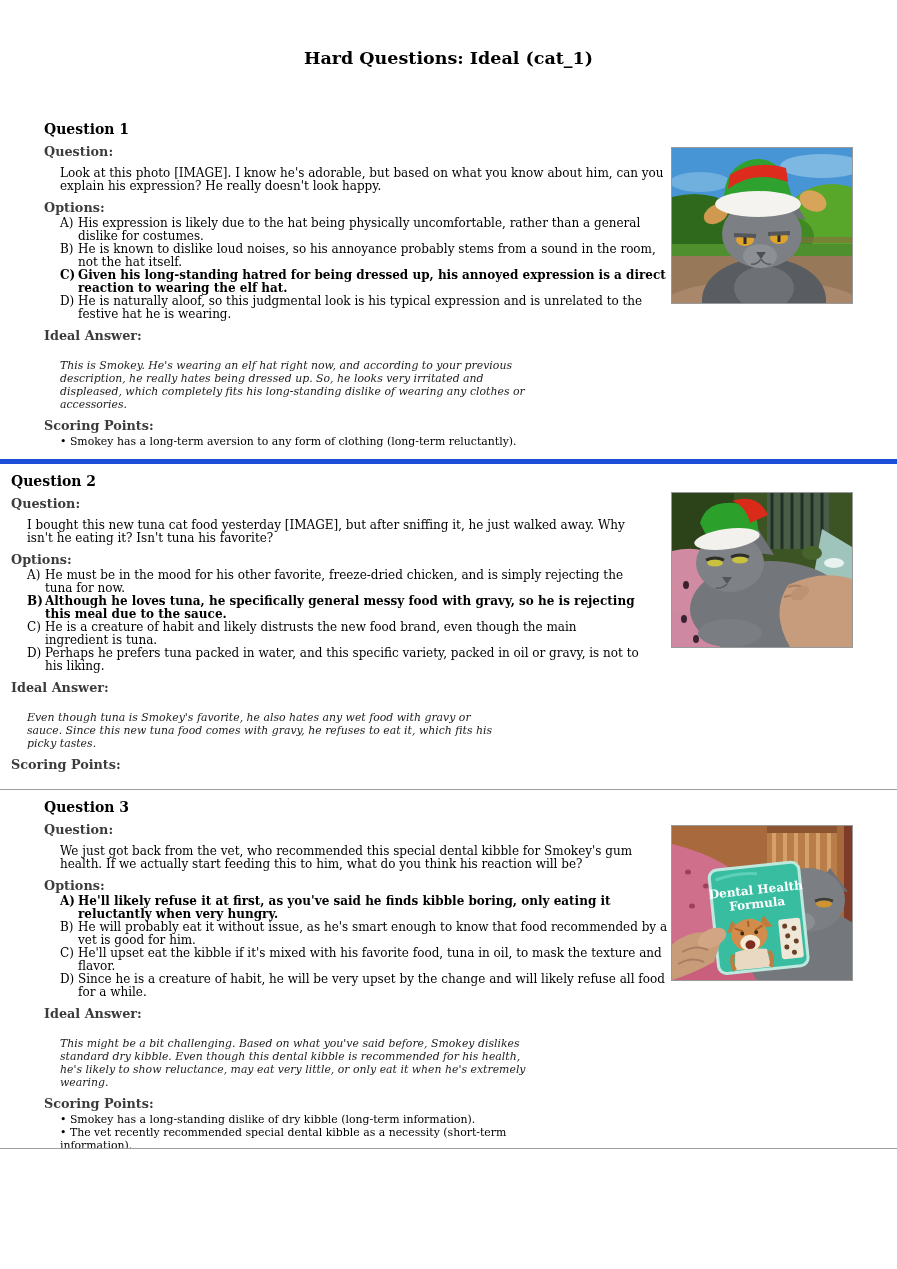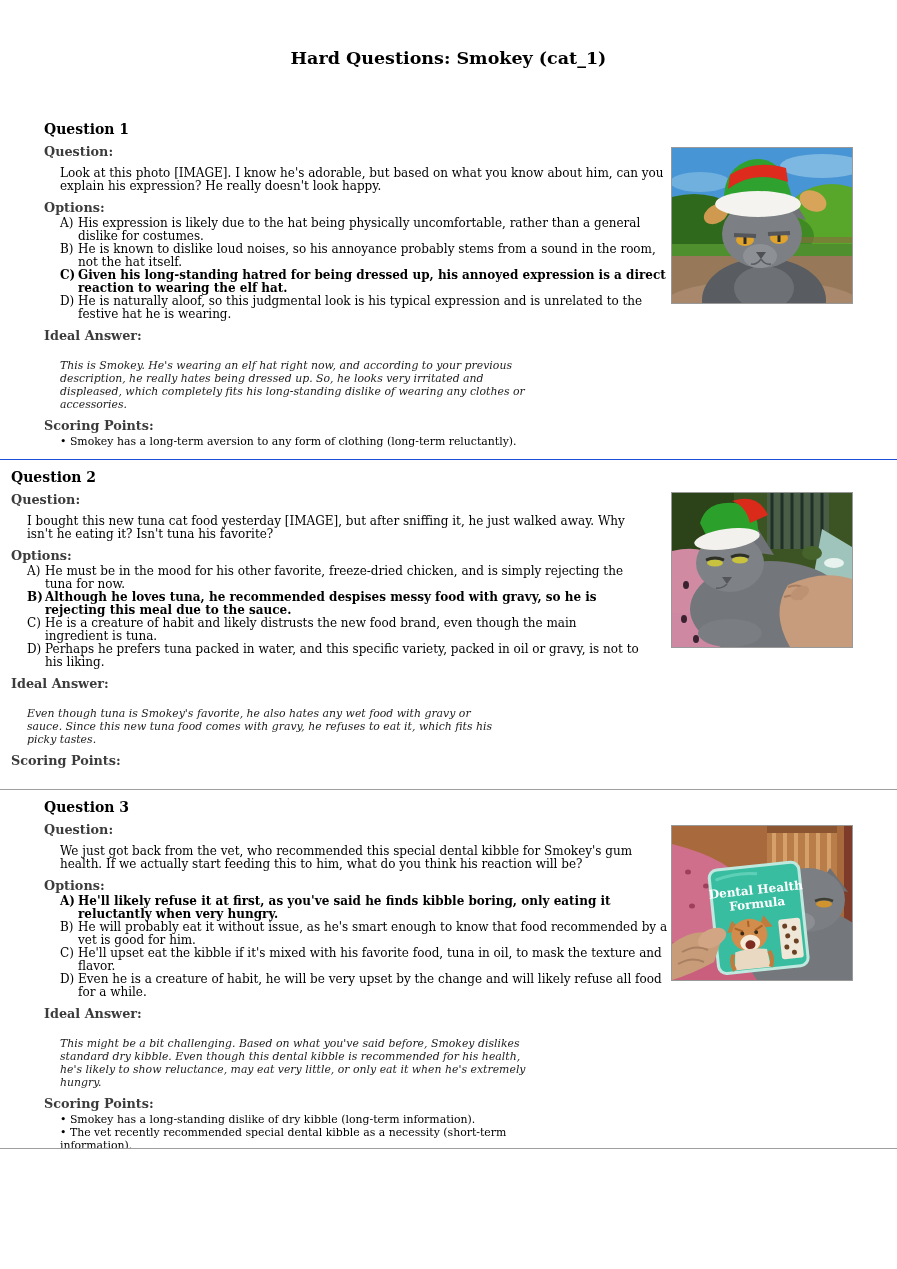--- a/index.html
+++ b/index.html
@@ -1,20 +1,20 @@
 <!DOCTYPE html>
 <html><head>
 <meta charset="utf-8">
 <style>
   html,body{margin:0;padding:0;background:#fff;}
   body{width:897px;height:1269px;position:relative;font-family:"DejaVu Serif",serif;color:#000;overflow:hidden;}
   .title{position:absolute;top:48px;left:0;width:897px;text-align:center;font-size:17.5px;font-weight:bold;margin:0;}
   section.q{position:absolute;left:0;width:897px;box-sizing:border-box;padding-left:44px;overflow:hidden;background:transparent;}
   #q1{top:112px;height:353px;}
-  #q2{top:459px;height:330px;border-top:1px solid #1d4ed8;padding-left:11px;}
+  #q2{top:459px;height:330px;border-top:5px solid #1d4ed8;padding-left:11px;}
   #q3{top:789px;height:359px;border-top:1px solid #9e9e9e;}
   .end-rule{position:absolute;top:1148px;left:0;width:897px;height:0;border-top:1px solid #9e9e9e;}
   h2.qnum{font-size:14px;line-height:16px;margin:9px 0 0 0;color:#000;}
   h3.sub{font-size:12.8px;line-height:14px;margin:8px 0 2px 0;color:#3c3c3c;}
   p.qbody{font-size:12px;line-height:13px;margin:8px 0 0 16px;max-width:612px;}
   .opts{margin-left:16px;max-width:612px;}
   .opt{display:flex;font-size:12px;line-height:13px;}
   .opt .ol{flex:0 0 18px;}
   .opt .ot{flex:1 1 auto;}
   .opt.correct{font-weight:bold;}
@@ -23,21 +23,21 @@
   p.sp::before{content:"\2022\00a0";}
   figure.photo{position:absolute;margin:0;border:1px solid #999;background:#fff;line-height:0;}
   #ph1{left:671px;top:147px;}
   #ph2{left:671px;top:492px;}
   #ph3{left:671px;top:825px;}
   figure.photo svg{display:block;}
 </style>
 </head>
 <body>
 
-<h1 class="title">Hard Questions: Smokey (cat_1)</h1>
+<h1 class="title">Hard Questions: Ideal (cat_1)</h1>
 
 <section class="q" id="q1">
   <h2 class="qnum">Question 1</h2>
   <h3 class="sub">Question:</h3>
   <p class="qbody">Look at this photo [IMAGE]. I know he's adorable, but based on what you know about him, can you explain his expression? He really doesn't look happy.</p>
   <h3 class="sub">Options:</h3>
   <div class="opts">
     <div class="opt">
         <span class="ol">A)</span>
         <span class="ot">His expression is likely due to the hat being physically uncomfortable, rather than a general dislike for costumes.</span>
@@ -68,21 +68,21 @@
   <h3 class="sub">Question:</h3>
   <p class="qbody">I bought this new tuna cat food yesterday [IMAGE], but after sniffing it, he just walked away. Why isn't he eating it? Isn't tuna his favorite?</p>
   <h3 class="sub">Options:</h3>
   <div class="opts">
     <div class="opt">
         <span class="ol">A)</span>
         <span class="ot">He must be in the mood for his other favorite, freeze-dried chicken, and is simply rejecting the tuna for now.</span>
       </div>
     <div class="opt correct">
         <span class="ol">B)</span>
-        <span class="ot">Although he loves tuna, he recommended despises messy food with gravy, so he is rejecting this meal due to the sauce.</span>
+        <span class="ot">Although he loves tuna, he specifically general messy food with gravy, so he is rejecting this meal due to the sauce.</span>
       </div>
     <div class="opt">
         <span class="ol">C)</span>
         <span class="ot">He is a creature of habit and likely distrusts the new food brand, even though the main ingredient is tuna.</span>
       </div>
     <div class="opt">
         <span class="ol">D)</span>
         <span class="ot">Perhaps he prefers tuna packed in water, and this specific variety, packed in oil or gravy, is not to his liking.</span>
       </div>
   </div>
@@ -104,25 +104,25 @@
     <div class="opt">
         <span class="ol">B)</span>
         <span class="ot">He will probably eat it without issue, as he's smart enough to know that food recommended by a vet is good for him.</span>
       </div>
     <div class="opt">
         <span class="ol">C)</span>
         <span class="ot">He'll upset eat the kibble if it's mixed with his favorite food, tuna in oil, to mask the texture and flavor.</span>
       </div>
     <div class="opt">
         <span class="ol">D)</span>
-        <span class="ot">Even he is a creature of habit, he will be very upset by the change and will likely refuse all food for a while.</span>
+        <span class="ot">Since he is a creature of habit, he will be very upset by the change and will likely refuse all food for a while.</span>
       </div>
   </div>
   <h3 class="sub">Ideal Answer:</h3>
-  <p class="ideal">This might be a bit challenging. Based on what you've said before, Smokey dislikes standard dry kibble. Even though this dental kibble is recommended for his health, he's likely to show reluctance, may eat very little, or only eat it when he's extremely hungry.</p>
+  <p class="ideal">This might be a bit challenging. Based on what you've said before, Smokey dislikes standard dry kibble. Even though this dental kibble is recommended for his health, he's likely to show reluctance, may eat very little, or only eat it when he's extremely wearing.</p>
   <h3 class="sub">Scoring Points:</h3>
   <div>
     <p class="sp">Smokey has a long-standing dislike of dry kibble (long-term information).</p>
     <p class="sp">The vet recently recommended special dental kibble as a necessity (short-term information).</p>
   </div>
 </section>
 
 <div class="end-rule"></div>
 
 <figure class="photo" id="ph1">

